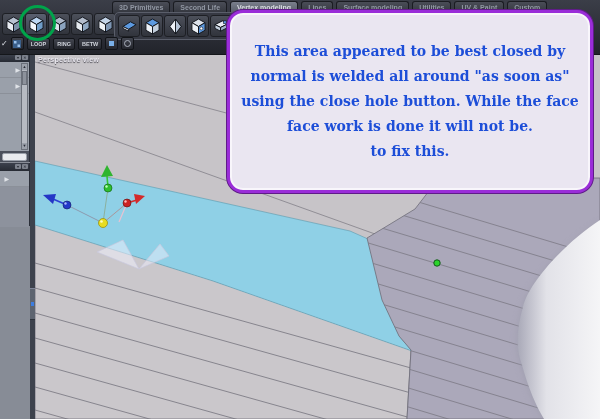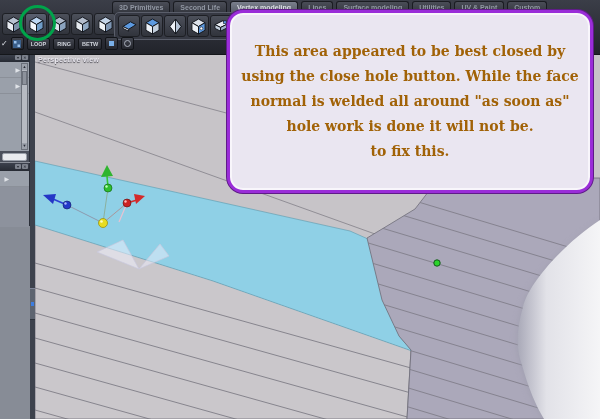--- a/index.html
+++ b/index.html
@@ -39,21 +39,21 @@
   .pfoot{position:absolute;bottom:0;left:0;right:0;height:11px;background:#4b505c;}
   .pinput{margin:2px;height:6px;background:#e9ebef;border-radius:2px;border:1px solid #9aa0aa;}
   .pbodyB{height:40px;background:#8d929d;}
 
   
   .viewport{position:absolute;left:35px;top:54px;width:565px;height:365px;z-index:1;}
   .vp-label{position:absolute;left:38px;top:56px;z-index:3;font-size:7px;font-weight:bold;letter-spacing:.3px;color:#e8e6ee;text-shadow:0 1px 1px rgba(40,40,50,.8);}
 
   
   .callout{position:absolute;left:227px;top:10px;width:366px;height:183px;box-sizing:border-box;background:#eae6f1;border:3px solid #9a2dd8;border-radius:16px;box-shadow:0 0 0 1px #5f1c88, inset 0 0 0 2px #f8f6fb;z-index:30;display:flex;flex-direction:column;justify-content:center;text-align:center;overflow:hidden;padding:4px 6px;}
-  .tline{font-family:"DejaVu Serif",serif;font-weight:700;font-size:14px;line-height:25px;color:#a16207;white-space:nowrap;text-align:center;}
+  .tline{font-family:"DejaVu Serif",serif;font-weight:700;font-size:14px;line-height:25px;color:#1d4ed8;white-space:nowrap;text-align:center;}
 </style>
 </head>
 <body>
 
 <div id="app">
 
   <div class="toolbar">
     <div class="tabs-row">
       <div class="tab">3D Primitives</div>
       <div class="tab">Second Life</div>
@@ -291,19 +291,19 @@
       <circle cx="92" cy="149" r="4" fill="#cc2222" stroke="#5c0e0e" stroke-width="0.6"></circle>
       <circle cx="90.5" cy="147.5" r="1.2" fill="#ffb8b8"></circle>
 
       <circle cx="68" cy="169" r="4.5" fill="#e8dc20" stroke="#9a9210" stroke-width="0.8"></circle>
       <circle cx="66.5" cy="167.5" r="1.3" fill="#fffbc0"></circle>
     </g>
   </svg>
 
   <div class="callout">
     <div class="tline">This area appeared to be best closed by</div>
+    <div class="tline">normal is welded all around "as soon as"</div>
     <div class="tline">using the close hole button. While the face</div>
-    <div class="tline">normal is welded all around "as soon as"</div>
-    <div class="tline">hole work is done it will not be.</div>
+    <div class="tline">face work is done it will not be.</div>
     <div class="tline">to fix this.</div>
   </div>
 
 </div>
 
 </body></html>

